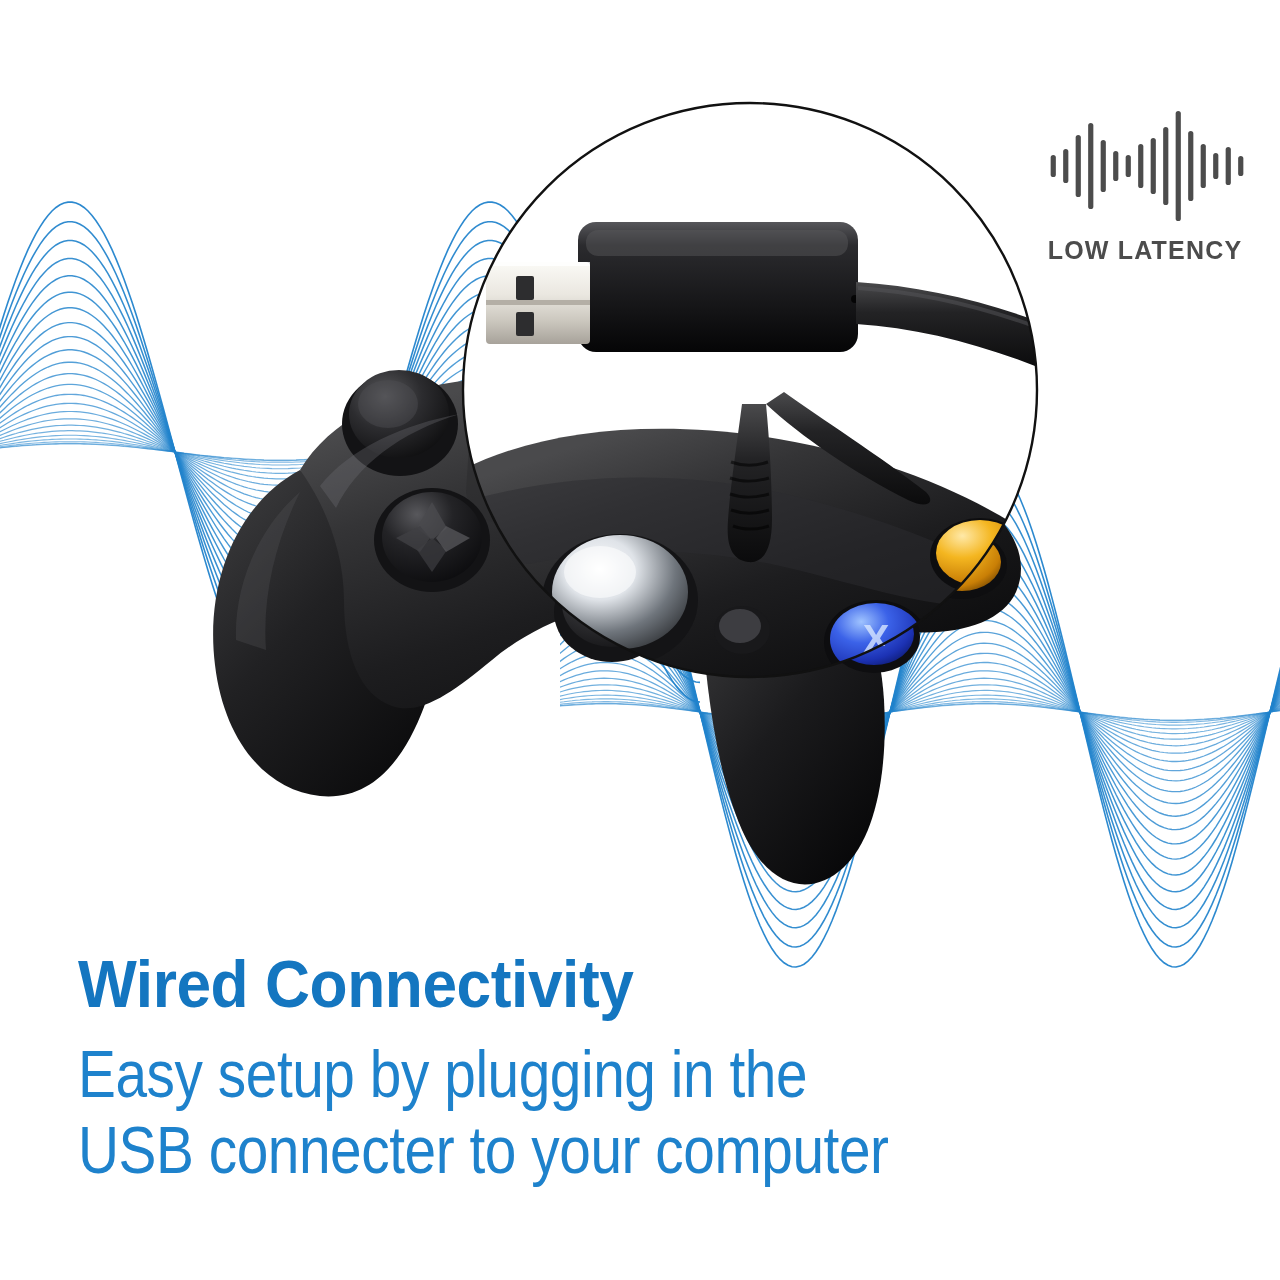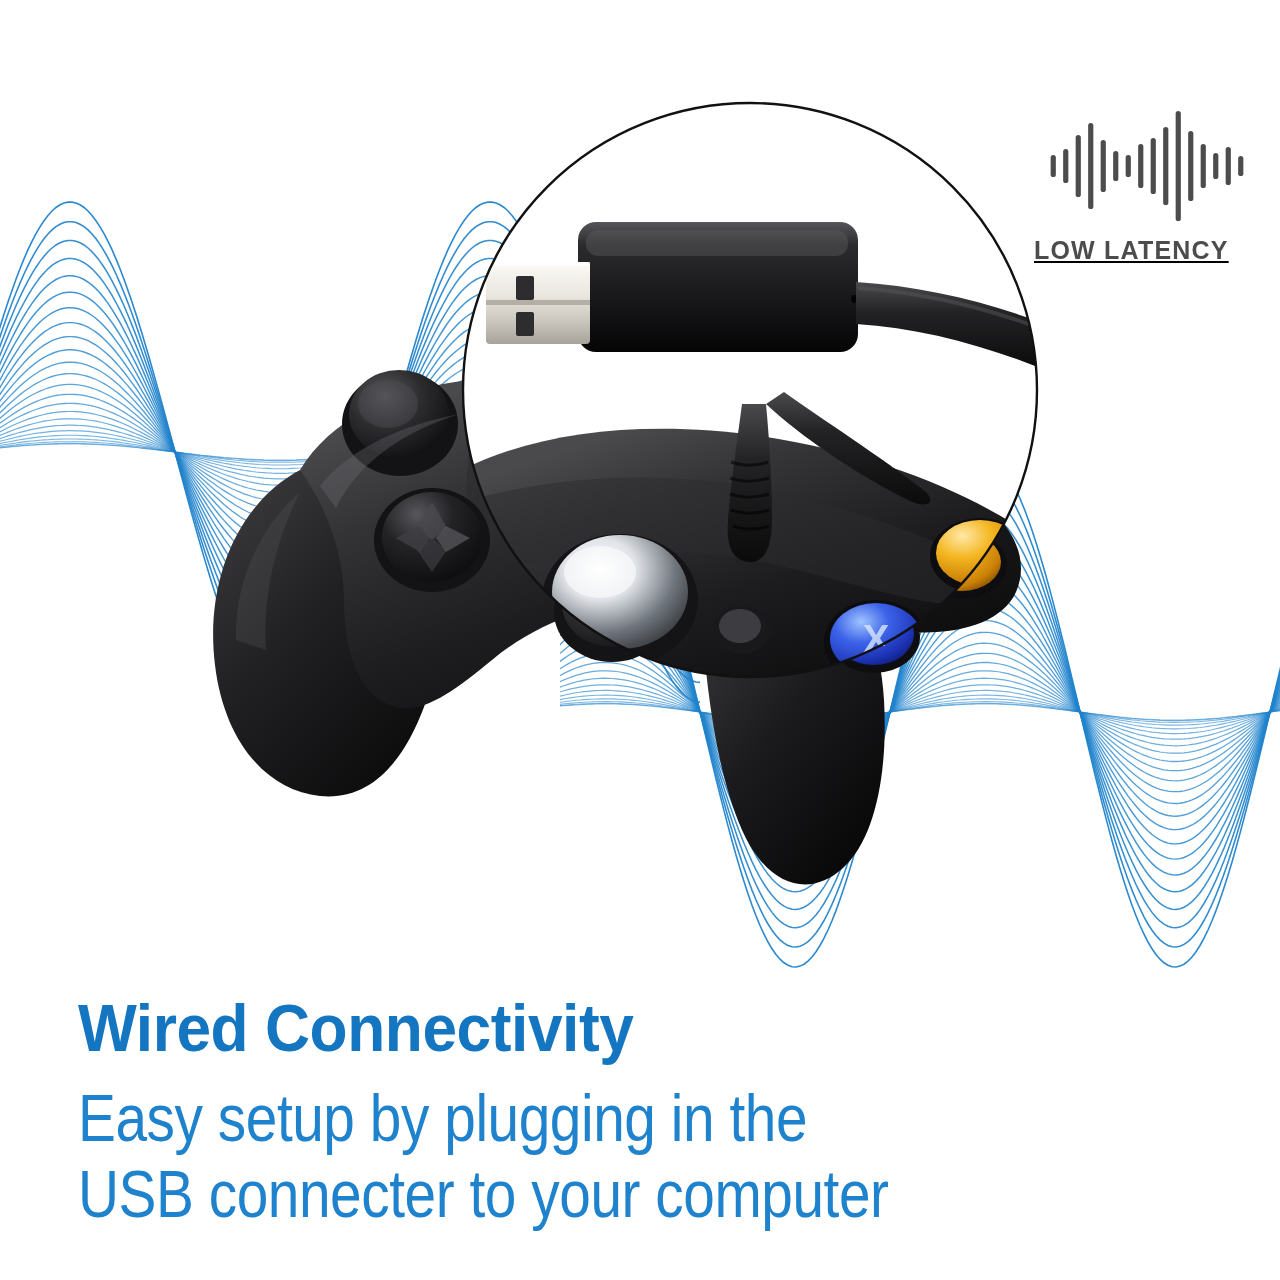--- a/index.html
+++ b/index.html
@@ -26,22 +26,21 @@
     height: 1280px;
     pointer-events: none;
   }
 
   
   #low-latency-badge {
     position: absolute;
     left: 1034px;
     top: 96px;
     width: 222px;
-    text-align: left;
-    text-decoration: underline;
+    text-align: center;
   }
   #waveform-icon {
     display: block;
     margin: 0 auto;
     width: 200px;
     height: 128px;
   }
   #low-latency-label {
     margin-top: 12px;
     font-family: "Liberation Sans", sans-serif;
@@ -59,21 +58,20 @@
     width: 1280px;
     height: 1280px;
   }
 
   
   #caption-block {
     position: absolute;
     left: 78px;
     top: 950px;
     width: 1130px;
-    margin-top: 44px;
   }
   #headline {
     font-family: "Liberation Sans Narrow", "Liberation Sans", sans-serif;
     font-weight: bold;
     font-size: 67px;
     line-height: 68px;
     letter-spacing: -0.5px;
     color: #1476c0;
     transform: scaleX(0.93);
     transform-origin: left center;

